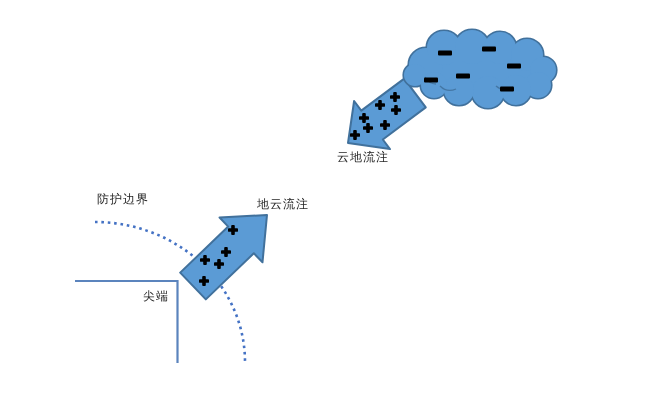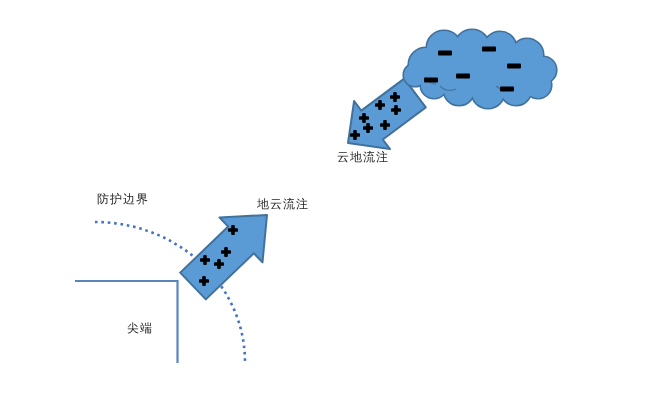--- a/index.html
+++ b/index.html
@@ -139,14 +139,14 @@
         <rect x="202.2" y="276" width="3.6" height="10" rx="0.9" fill="#000000"></rect>
       </g>
     </svg>
 
   <div class="label" style="left: 97px; top: 193px; color: rgb(38, 38, 38);">防护边界</div>
 
   <div class="label" style="left: 257px; top: 198px; color: rgb(38, 38, 38);">地云流注</div>
 
   <div class="label" style="left: 337px; top: 151px; color: rgb(38, 38, 38);">云地流注</div>
 
-  <div class="label" style="left: 127px; top: 290px; color: rgb(38, 38, 38); margin-top: 32px;">尖端</div>
+  <div class="label" style="left: 143px; top: 290px; color: rgb(38, 38, 38);">尖端</div>
 </div>
 
 </body></html>

